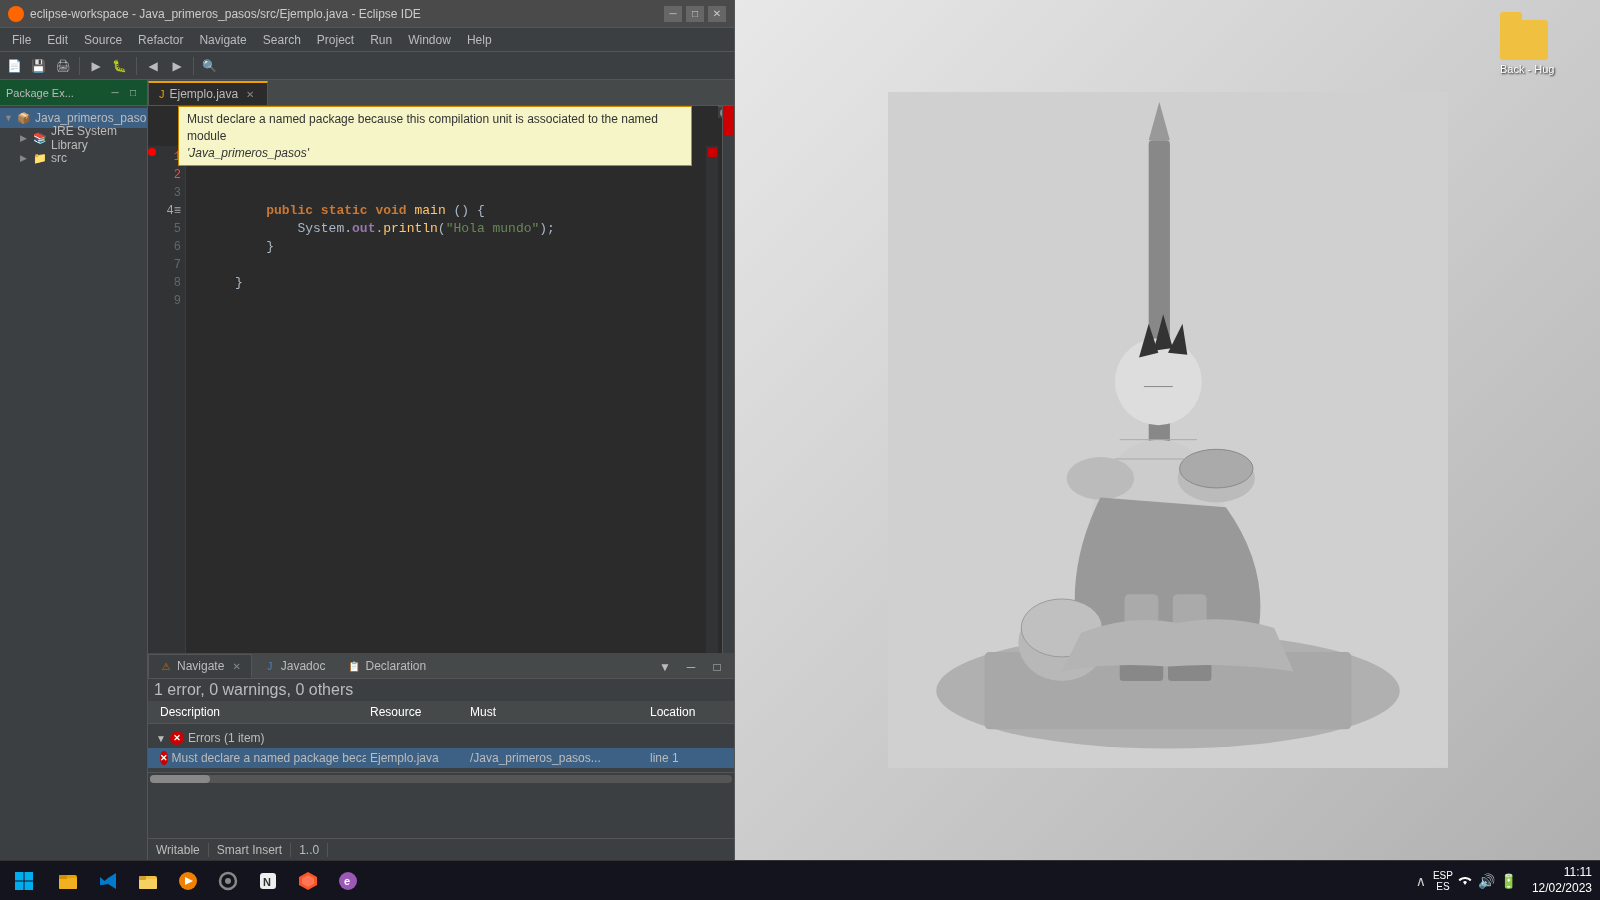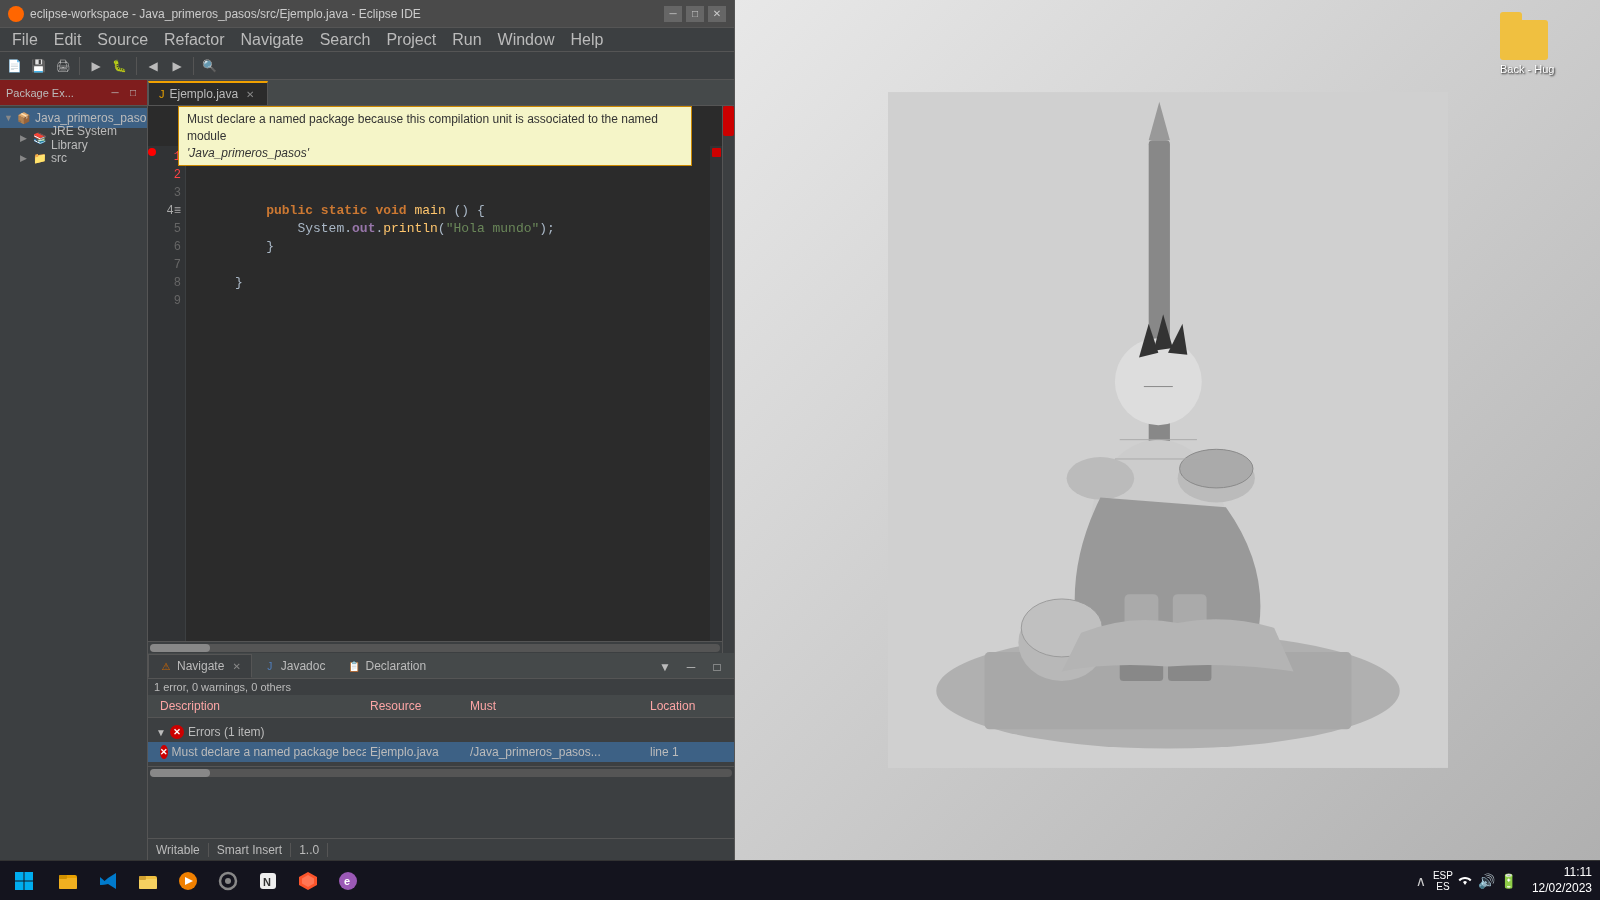--- a/index.html
+++ b/index.html
@@ -117,21 +117,21 @@
       display: flex;
       align-items: center;
       padding: 0 4px;
       border-bottom: 1px solid #555;
       flex-shrink: 0;
     }
     .menu-item {
       padding: 2px 8px;
       color: #bbbbbb;
       cursor: pointer;
-      font-size: 16px;
+      font-size: 12px;
       height: 22px;
       display: flex;
       align-items: center;
     }
 
     
     .toolbar {
       height: 28px;
       background: #3c3f41;
       display: flex;
@@ -171,21 +171,21 @@
     .sidebar {
       width: 148px;
       background: #3c3f41;
       border-right: 1px solid #555;
       display: flex;
       flex-direction: column;
       flex-shrink: 0;
     }
     .sidebar-header {
       height: 26px;
-      background: #7f1d1d;
+      background: #14532d;
       display: flex;
       align-items: center;
       padding: 0 6px;
       border-bottom: 1px solid #555;
       font-size: 11px;
       color: #bbb;
     }
     .sidebar-header-title {
       flex: 1;
       font-size: 11px;
@@ -283,21 +283,20 @@
       border-radius: 2px;
       font-size: 10px;
       cursor: pointer;
       color: #888;
     }
 
     
     .editor-container {
       flex: 1;
       display: flex;
-      flex-direction: column;
       background: #2b2b2b;
       overflow: hidden;
       position: relative;
     }
     .error-tooltip {
       position: absolute;
       top: 0;
       left: 30px;
       right: 30px;
       background: #f5f5c8;
@@ -420,33 +419,33 @@
       justify-content: center;
       font-size: 10px;
     }
     .tab-close-x {
       font-size: 10px;
       color: #888;
       margin-left: 4px;
     }
     .status-text {
       padding: 2px 6px;
-      font-size: 11px;
+      font-size: 16px;
       color: #bbb;
     }
     .problems-table-header {
       display: grid;
       grid-template-columns: 1fr 100px 180px 80px;
       background: #45494a;
       border-bottom: 1px solid #555;
       padding: 2px 8px;
     }
     .col-header {
       font-size: 12px;
-      color: #fca5a5;
+      color: #ffffff;
       padding: 2px 4px;
     }
     .problems-table-body {
       padding: 2px 0;
     }
     .error-group {
       padding: 2px 0;
     }
     .error-group-header {
       display: flex;

